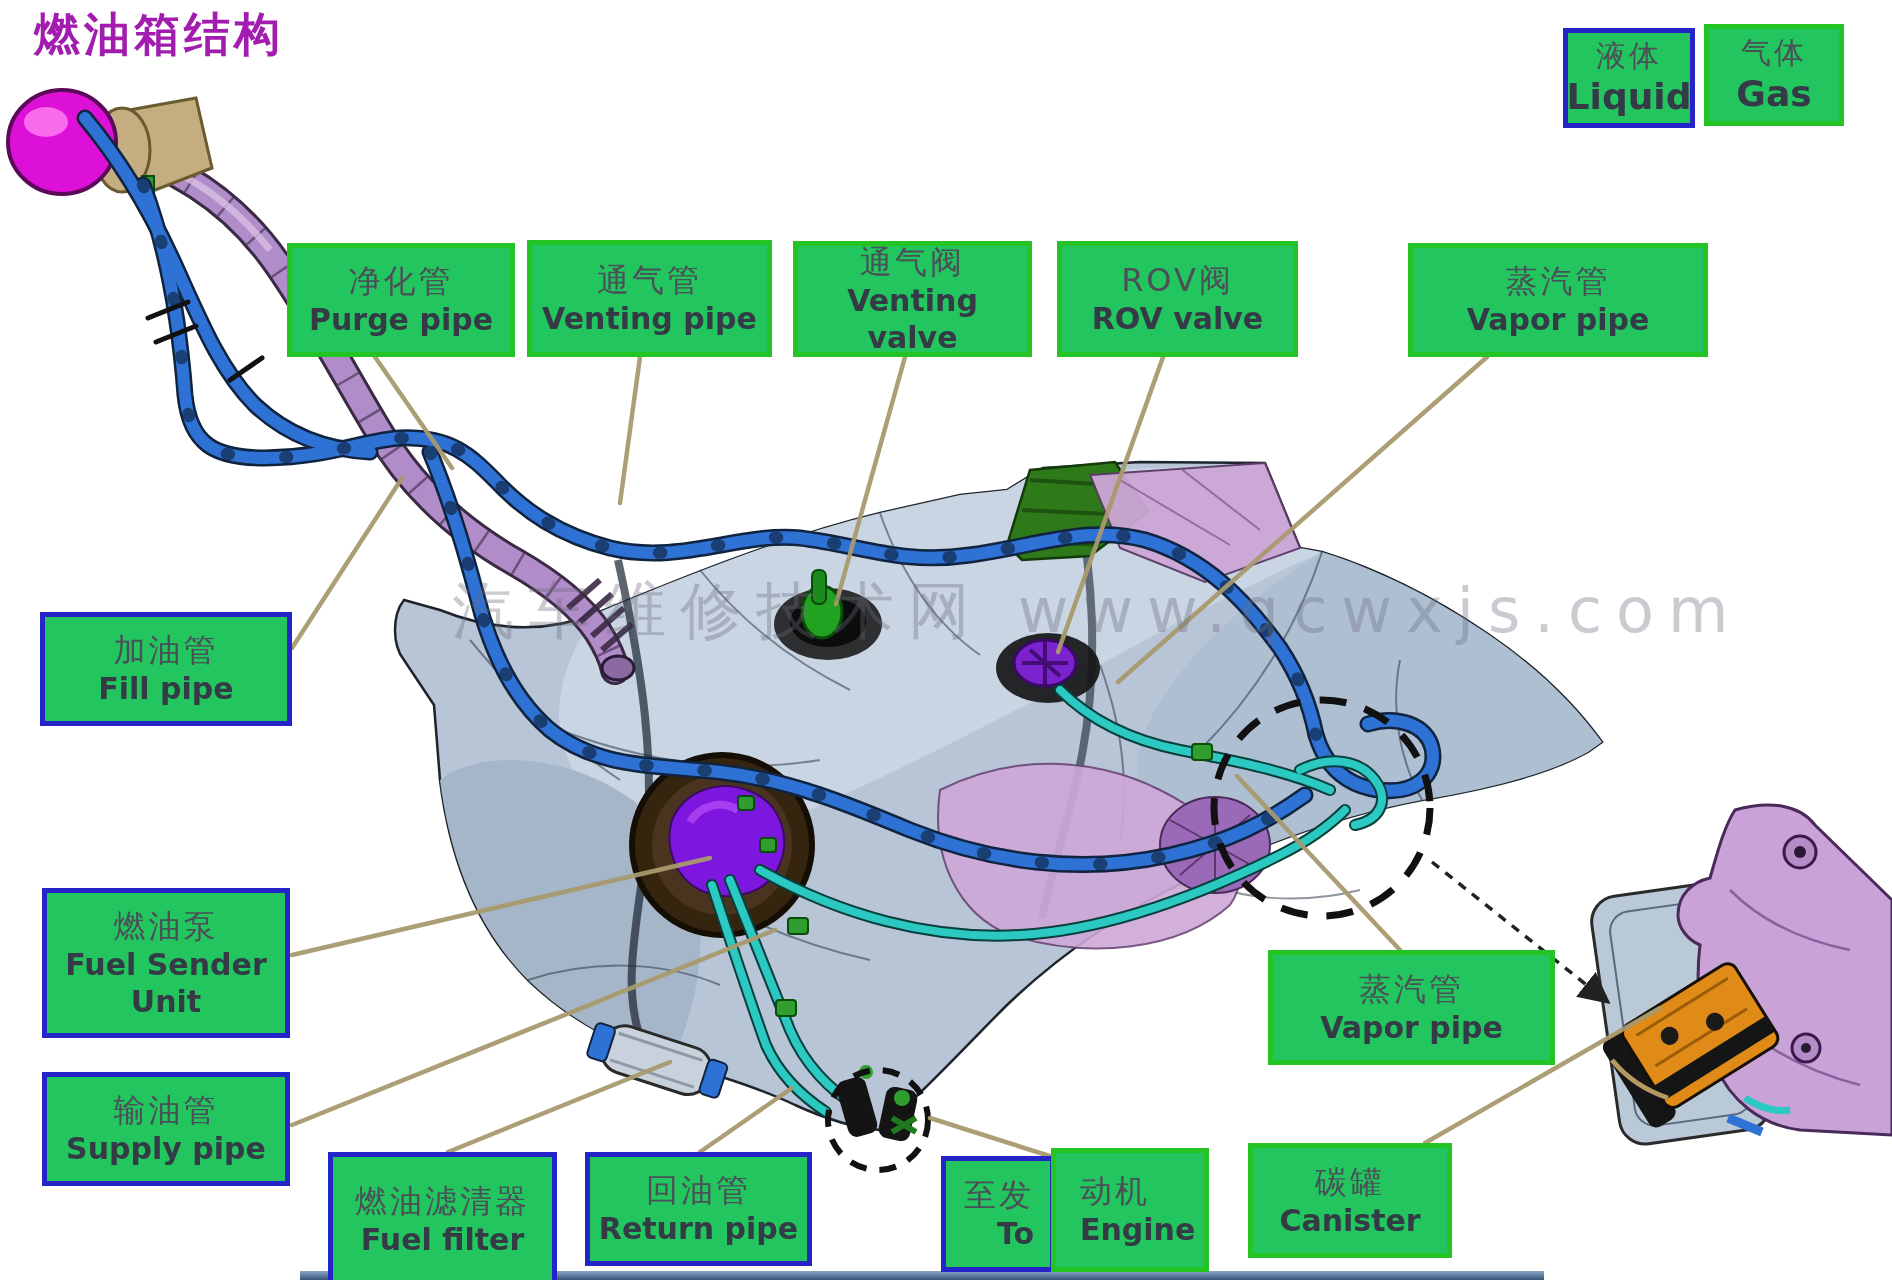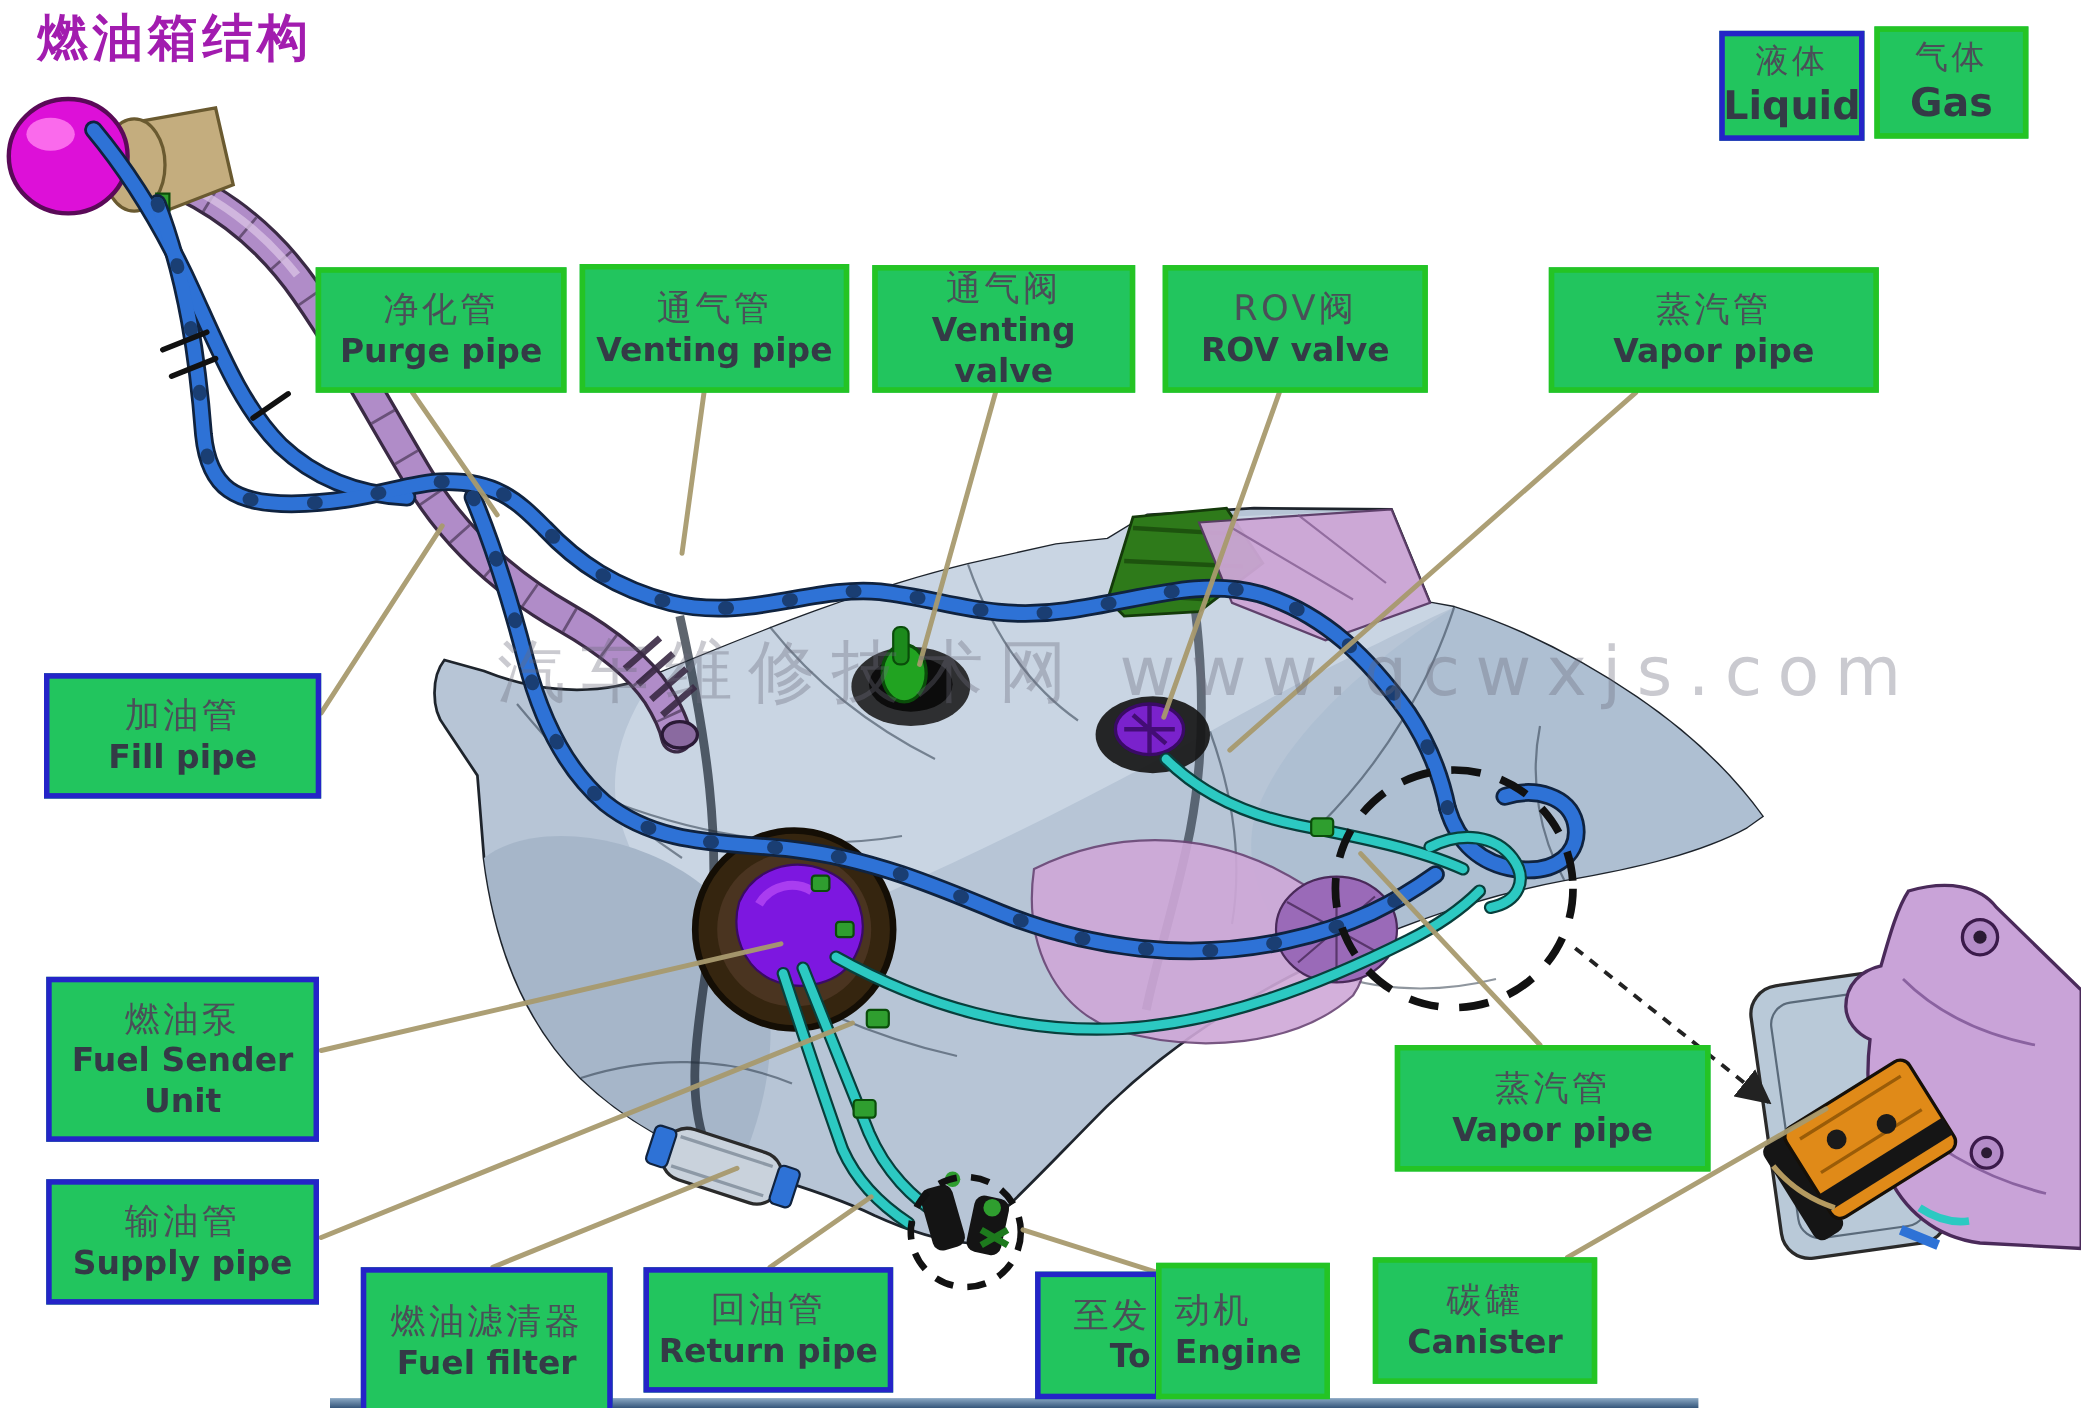--- a/index.html
+++ b/index.html
@@ -11,22 +11,22 @@
   .label-box{
     position:absolute;z-index:5;box-sizing:border-box;
     background:#22c55e;border:5px solid #22c422;
     display:flex;flex-direction:column;align-items:center;justify-content:center;
     text-align:center;line-height:1.25;padding:2px 6px;
   }
   .label-box.liquid{border-color:#2424c8;}
   .label-box.gas{border-color:#24c424;}
   .label-box .zh{font-size:32px;color:#4a4f58;letter-spacing:3px;font-weight:500;}
   .label-box .en{font-size:30px;color:#343a46;font-weight:700;}
-  .label-box.align-right{align-items:flex-end;padding-right:4px;text-align:right;}
-  .label-box.align-left{align-items:flex-start;padding-left:12px;text-align:left;}
+  .label-box.align-right{align-items:flex-end;padding-right:16px;text-align:right;}
+  .label-box.align-left{align-items:flex-start;padding-left:24px;text-align:left;}
   #page-title{
     position:absolute;left:34px;top:4px;z-index:5;
     font-size:46px;font-weight:700;color:#a21caf;letter-spacing:4px;
   }
   .legend-box .zh{font-size:30px;}
   .legend-box .en{font-size:36px;}
 </style>
 </head>
 <body>
 

